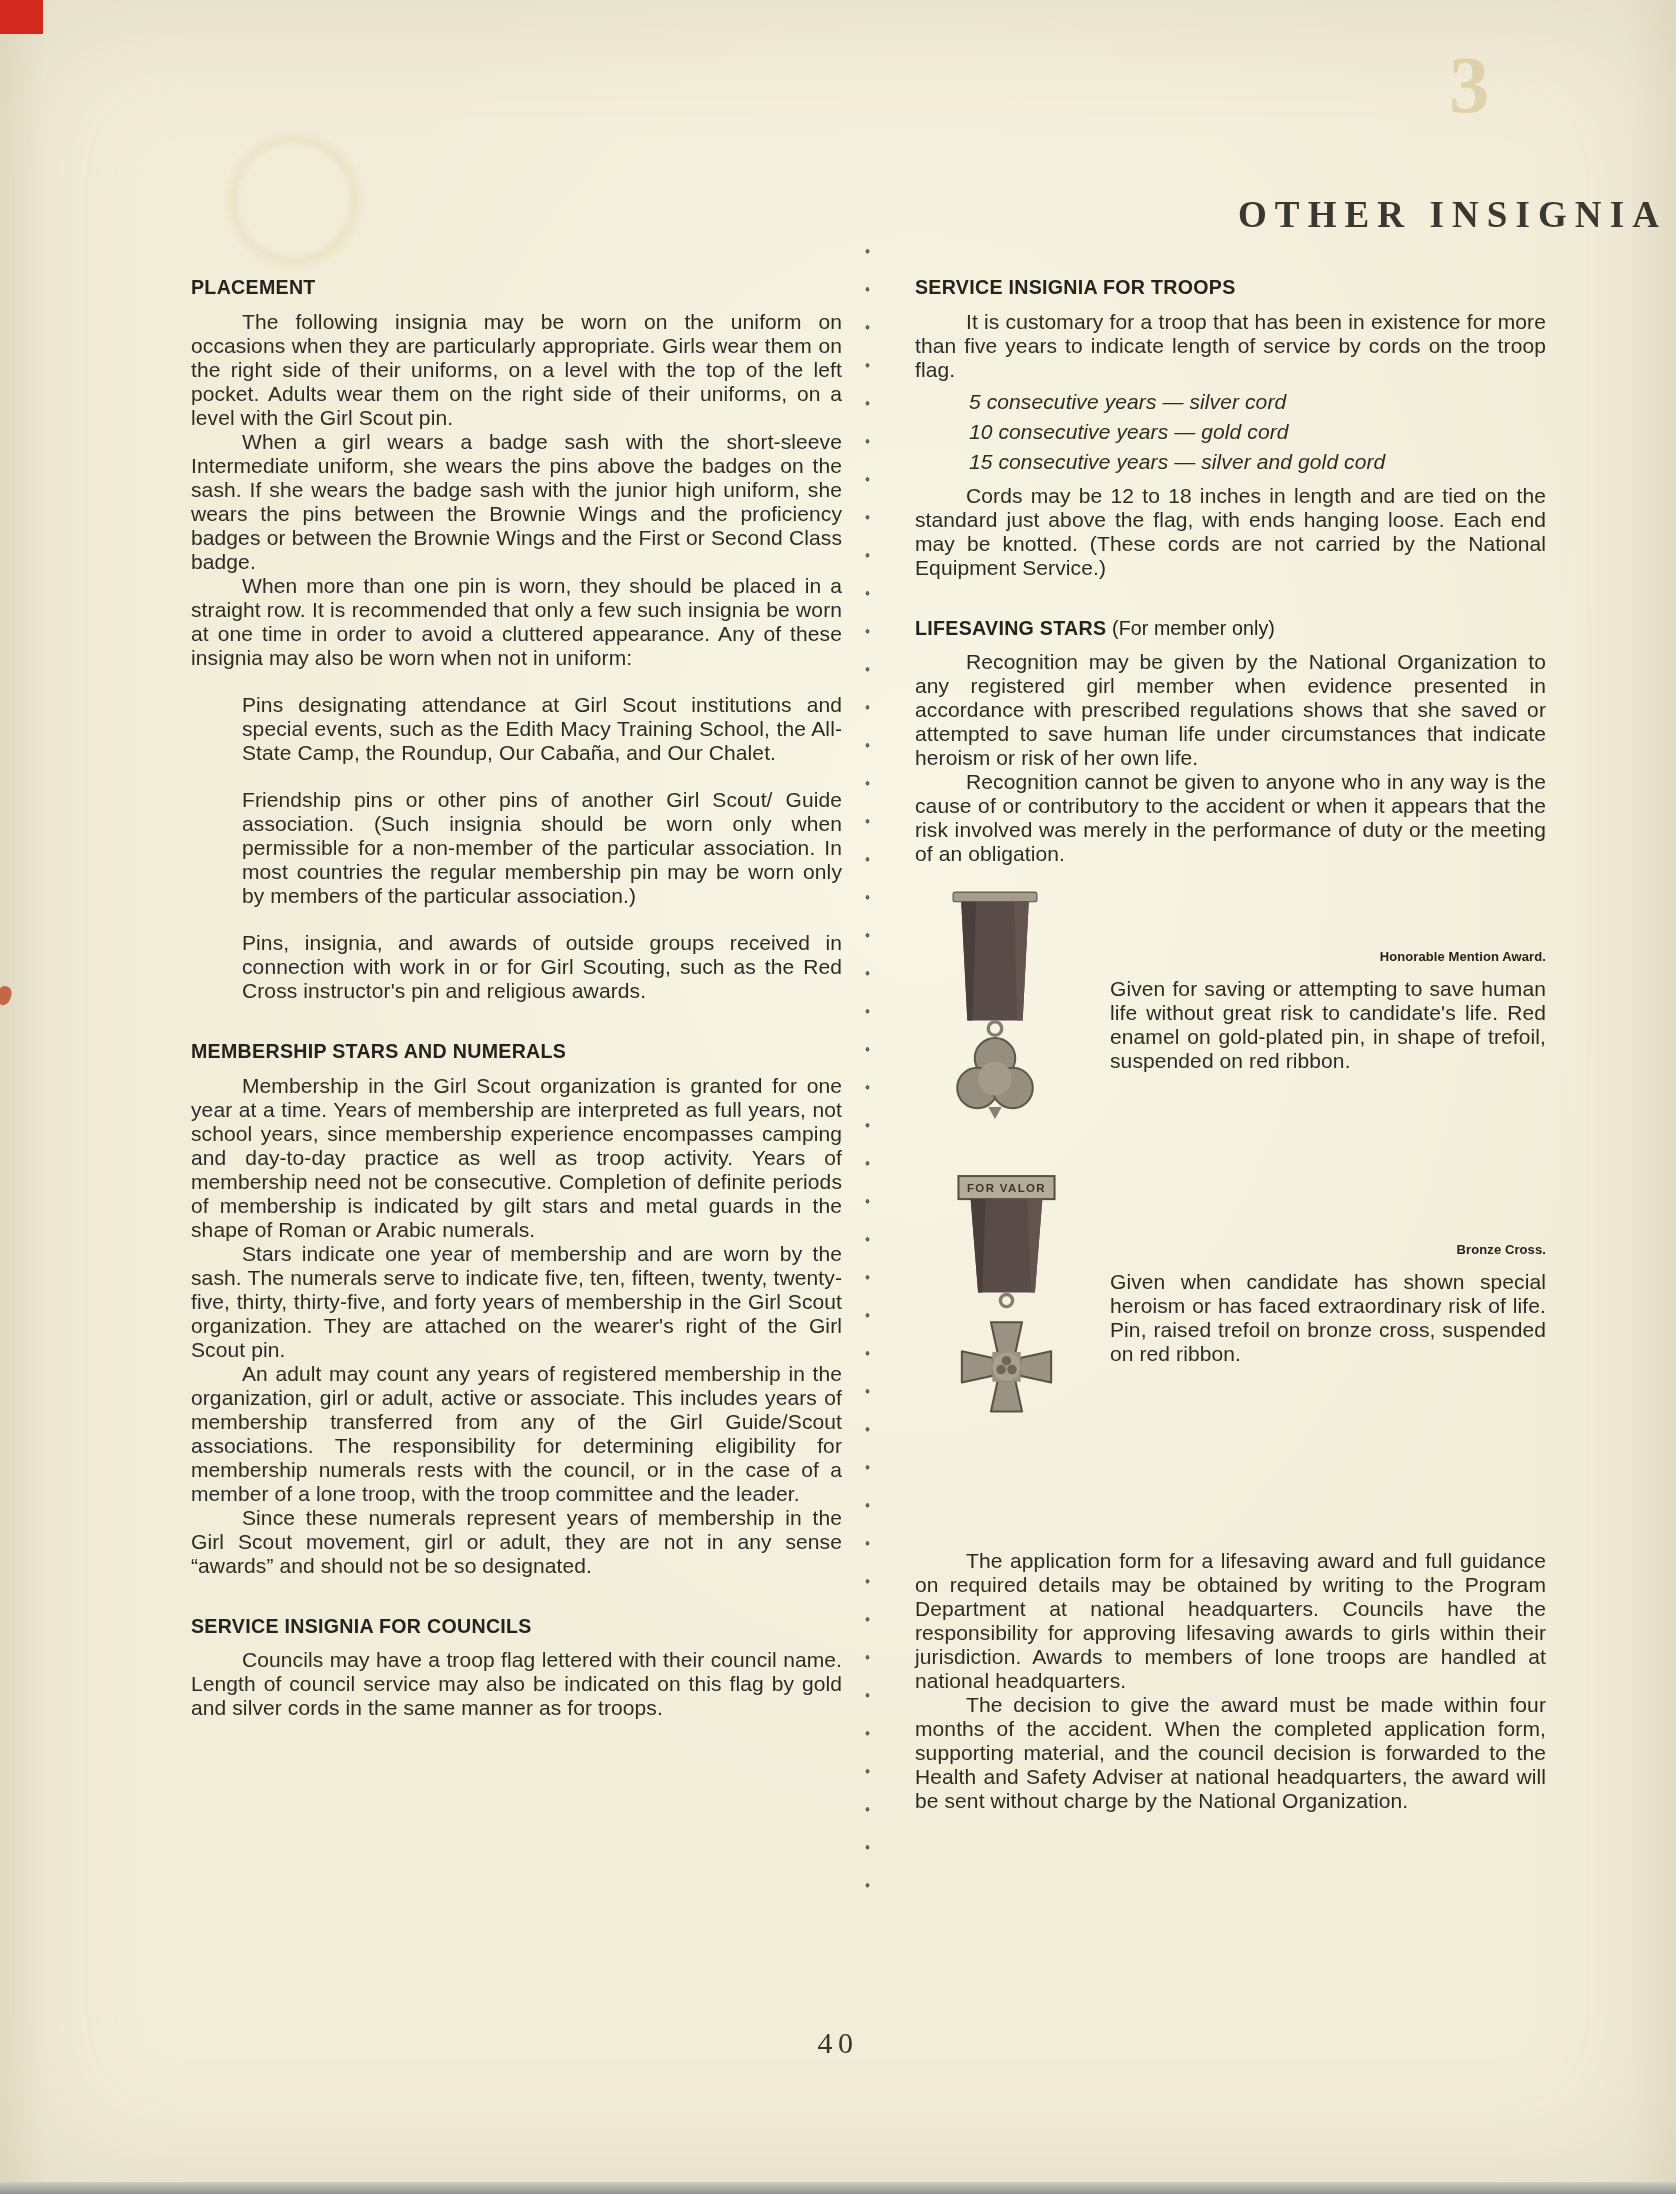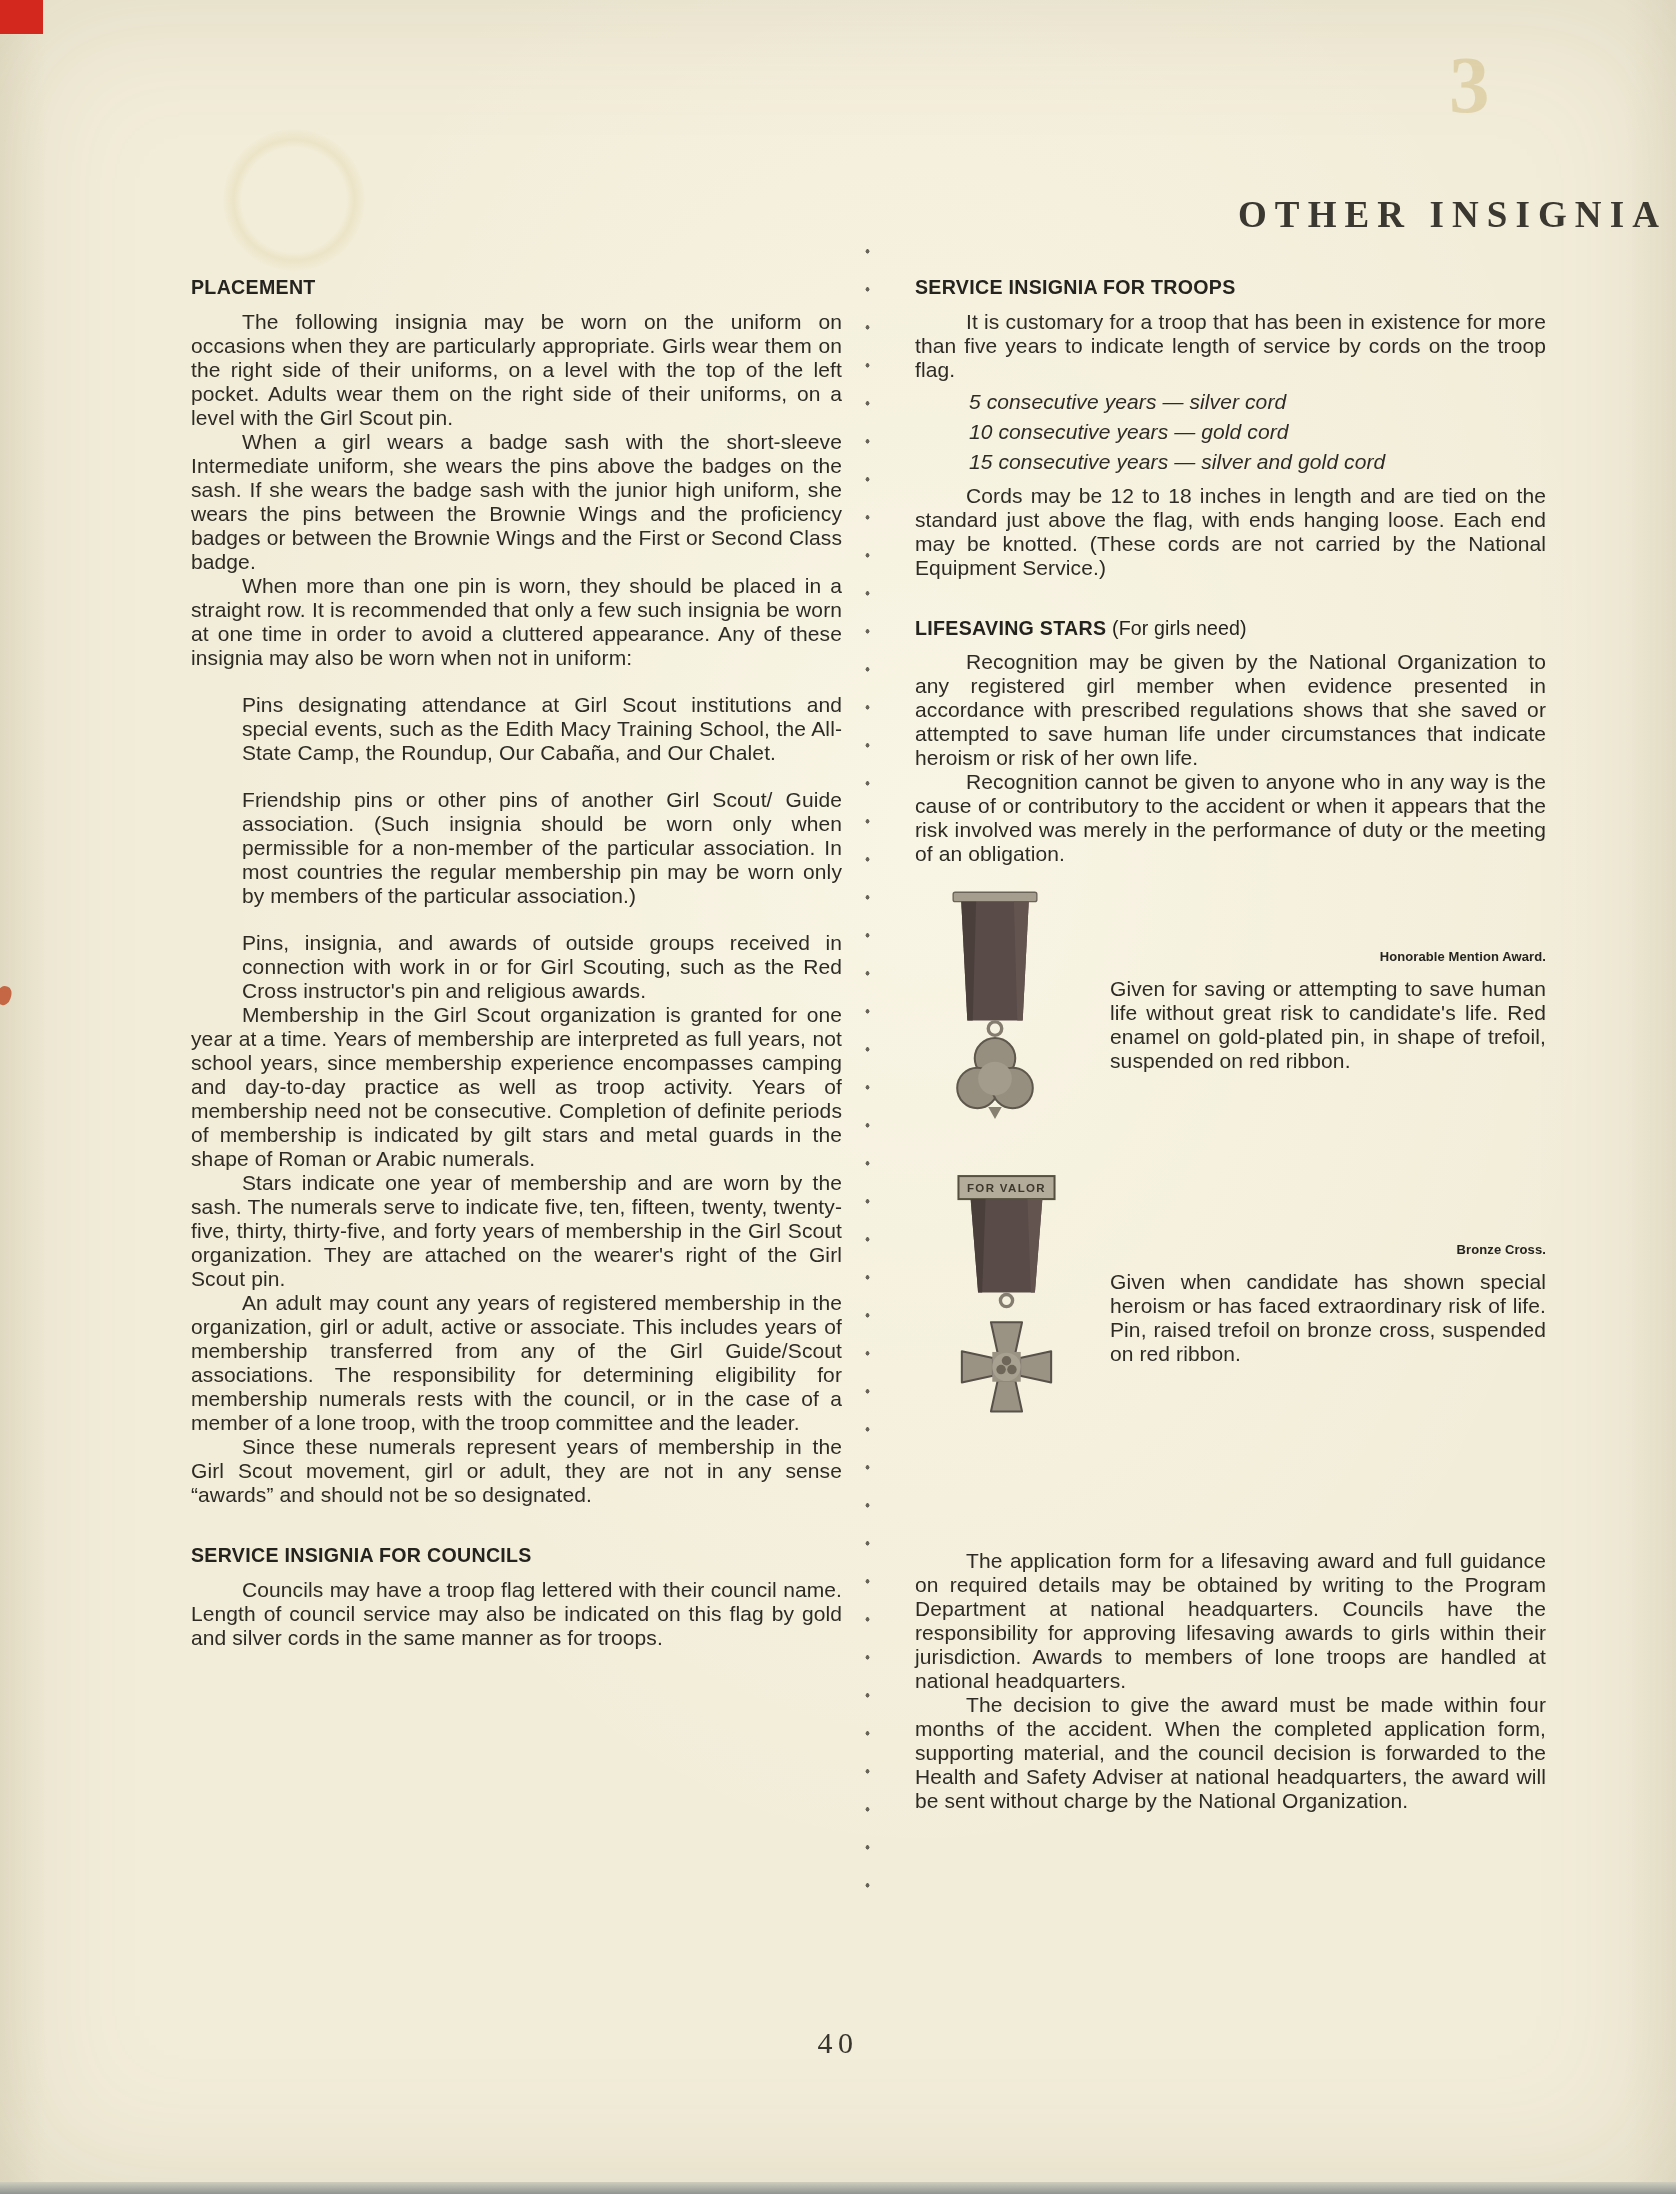--- a/index.html
+++ b/index.html
@@ -99,20 +99,21 @@
   <div class="col left">
 
     <h2 class="first">PLACEMENT</h2>
     <p class="indent">The following insignia may be worn on the uniform on occasions when they are particularly appropriate. Girls wear them on the right side of their uniforms, on a level with the top of the left pocket. Adults wear them on the right side of their uniforms, on a level with the Girl Scout pin.</p>
     <p class="indent">When a girl wears a badge sash with the short-sleeve Intermediate uniform, she wears the pins above the badges on the sash. If she wears the badge sash with the junior high uniform, she wears the pins between the Brownie Wings and the proficiency badges or between the Brownie Wings and the First or Second Class badge.</p>
     <p class="indent">When more than one pin is worn, they should be placed in a straight row. It is recommended that only a few such insignia be worn at one time in order to avoid a cluttered appearance. Any of these insignia may also be worn when not in uniform:</p>
     <p class="item">Pins designating attendance at Girl Scout institutions and special events, such as the Edith Macy Training School, the All-State Camp, the Roundup, Our Cabaña, and Our Chalet.</p>
     <p class="item">Friendship pins or other pins of another Girl Scout/ Guide association. (Such insignia should be worn only when permissible for a non-member of the particular association. In most countries the regular membership pin may be worn only by members of the particular association.)</p>
     <p class="item">Pins, insignia, and awards of outside groups received in connection with work in or for Girl Scouting, such as the Red Cross instructor's pin and religious awards.</p>
 
+    <h2>MEMBERSHIP STARS AND NUMERALS</h2>
     <p class="indent">Membership in the Girl Scout organization is granted for one year at a time. Years of membership are interpreted as full years, not school years, since membership experience encompasses camping and day-to-day practice as well as troop activity. Years of membership need not be consecutive. Completion of definite periods of membership is indicated by gilt stars and metal guards in the shape of Roman or Arabic numerals.</p>
     <p class="indent">Stars indicate one year of membership and are worn by the sash. The numerals serve to indicate five, ten, fifteen, twenty, twenty-five, thirty, thirty-five, and forty years of membership in the Girl Scout organization. They are attached on the wearer's right of the Girl Scout pin.</p>
     <p class="indent">An adult may count any years of registered membership in the organization, girl or adult, active or associate. This includes years of membership transferred from any of the Girl Guide/Scout associations. The responsibility for determining eligibility for membership numerals rests with the council, or in the case of a member of a lone troop, with the troop committee and the leader.</p>
     <p class="indent">Since these numerals represent years of membership in the Girl Scout movement, girl or adult, they are not in any sense “awards” and should not be so designated.</p>
 
     <h2>SERVICE INSIGNIA FOR COUNCILS</h2>
     <p class="indent">Councils may have a troop flag lettered with their council name. Length of council service may also be indicated on this flag by gold and silver cords in the same manner as for troops.</p>
 
   </div>
 
@@ -120,21 +121,21 @@
 
     <h2 class="first">SERVICE INSIGNIA FOR TROOPS</h2>
     <p class="indent">It is customary for a troop that has been in existence for more than five years to indicate length of service by cords on the troop flag.</p>
     <div class="cords">
       <div class="cord-line">5 consecutive years — silver cord</div>
       <div class="cord-line">10 consecutive years — gold cord</div>
       <div class="cord-line">15 consecutive years — silver and gold cord</div>
     </div>
     <p class="indent">Cords may be 12 to 18 inches in length and are tied on the standard just above the flag, with ends hanging loose. Each end may be knotted. (These cords are not carried by the National Equipment Service.)</p>
 
-    <h2><span>LIFESAVING STARS</span> <span class="note">(For girls need)</span></h2>
+    <h2><span>LIFESAVING STARS</span> <span class="note">(For member only)</span></h2>
     <p class="indent">Recognition may be given by the National Organization to any registered girl member when evidence presented in accordance with prescribed regulations shows that she saved or attempted to save human life under circumstances that indicate heroism or risk of her own life.</p>
     <p class="indent">Recognition cannot be given to anyone who in any way is the cause of or contributory to the accident or when it appears that the risk involved was merely in the performance of duty or the meeting of an obligation.</p>
 
     <div class="award-row">
       <div class="medal">
         <svg width="108" height="242" viewBox="0 0 160 358">
           <rect x="18" y="6" width="124" height="14" rx="3" fill="#a59d8e" stroke="#6a6357" stroke-width="2"></rect>
           <polygon points="30,20 130,20 121,196 39,196" fill="#584b48"></polygon>
           <polygon points="30,20 52,20 47,196 39,196" fill="#4b3f3c"></polygon>
           <polygon points="108,20 130,20 121,196 113,196" fill="#645450"></polygon>

